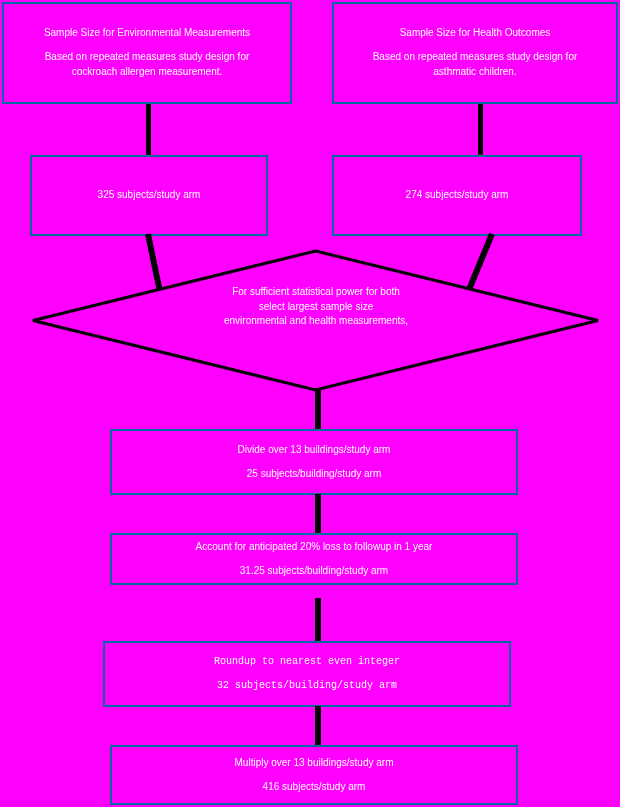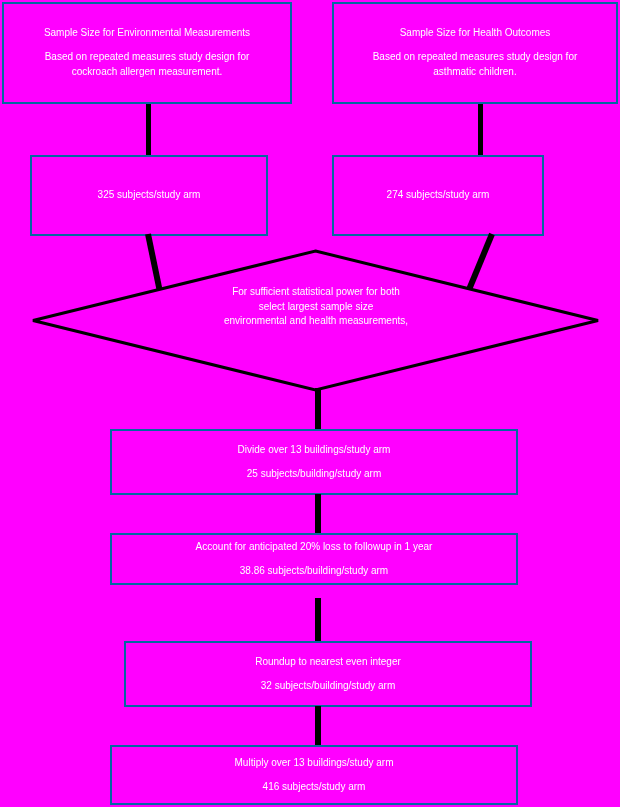--- a/index.html
+++ b/index.html
@@ -40,26 +40,26 @@
   .node .line.tight + .line.tight {
     margin-top: 3px;
   }
 
   
   #box-env  { left: 2px;   top: 2px;   width: 290px; height: 102px; }
   #box-health { left: 332px; top: 2px; width: 286px; height: 102px; }
 
   
   #box-env-n    { left: 30px;  top: 155px; width: 238px; height: 81px; }
-  #box-health-n { left: 332px; top: 155px; width: 212px; height: 81px; }
+  #box-health-n { left: 332px; top: 155px; width: 250px; height: 81px; }
 
   
   #box-divide   { left: 110px; top: 429px; width: 408px; height: 66px; }
   #box-loss     { left: 110px; top: 533px; width: 408px; height: 52px; }
-  #box-round    { left: 124px; top: 641px; width: 408px; height: 66px; }
+  #box-round    { left: 103px; top: 641px; width: 408px; height: 66px; font-family: Liberation Mono, monospace; }
   #box-multiply { left: 110px; top: 745px; width: 408px; height: 60px; }
 
   
   #diamond-wrap {
     position: absolute;
     left: 31px;
     top: 249px;
     width: 569px;
     height: 143px;
   }
@@ -148,21 +148,21 @@
 
   <div class="node" id="box-divide">
     <span class="line">Divide over  13 buildings/study  arm</span>
     <span class="line">25 subjects/building/study  arm</span>
   </div>
 
   <div class="conn-v" id="conn-d1"></div>
 
   <div class="node" id="box-loss">
     <span class="line">Account for anticipated 20% loss to followup in  1 year</span>
-    <span class="line">38.86 subjects/building/study  arm</span>
+    <span class="line">31.25 subjects/building/study  arm</span>
   </div>
 
   <div class="conn-v" id="conn-d2"></div>
 
   <div class="node" id="box-round">
     <span class="line">Roundup to nearest  even integer</span>
     <span class="line">32 subjects/building/study  arm</span>
   </div>
 
   <div class="conn-v" id="conn-d3"></div>

